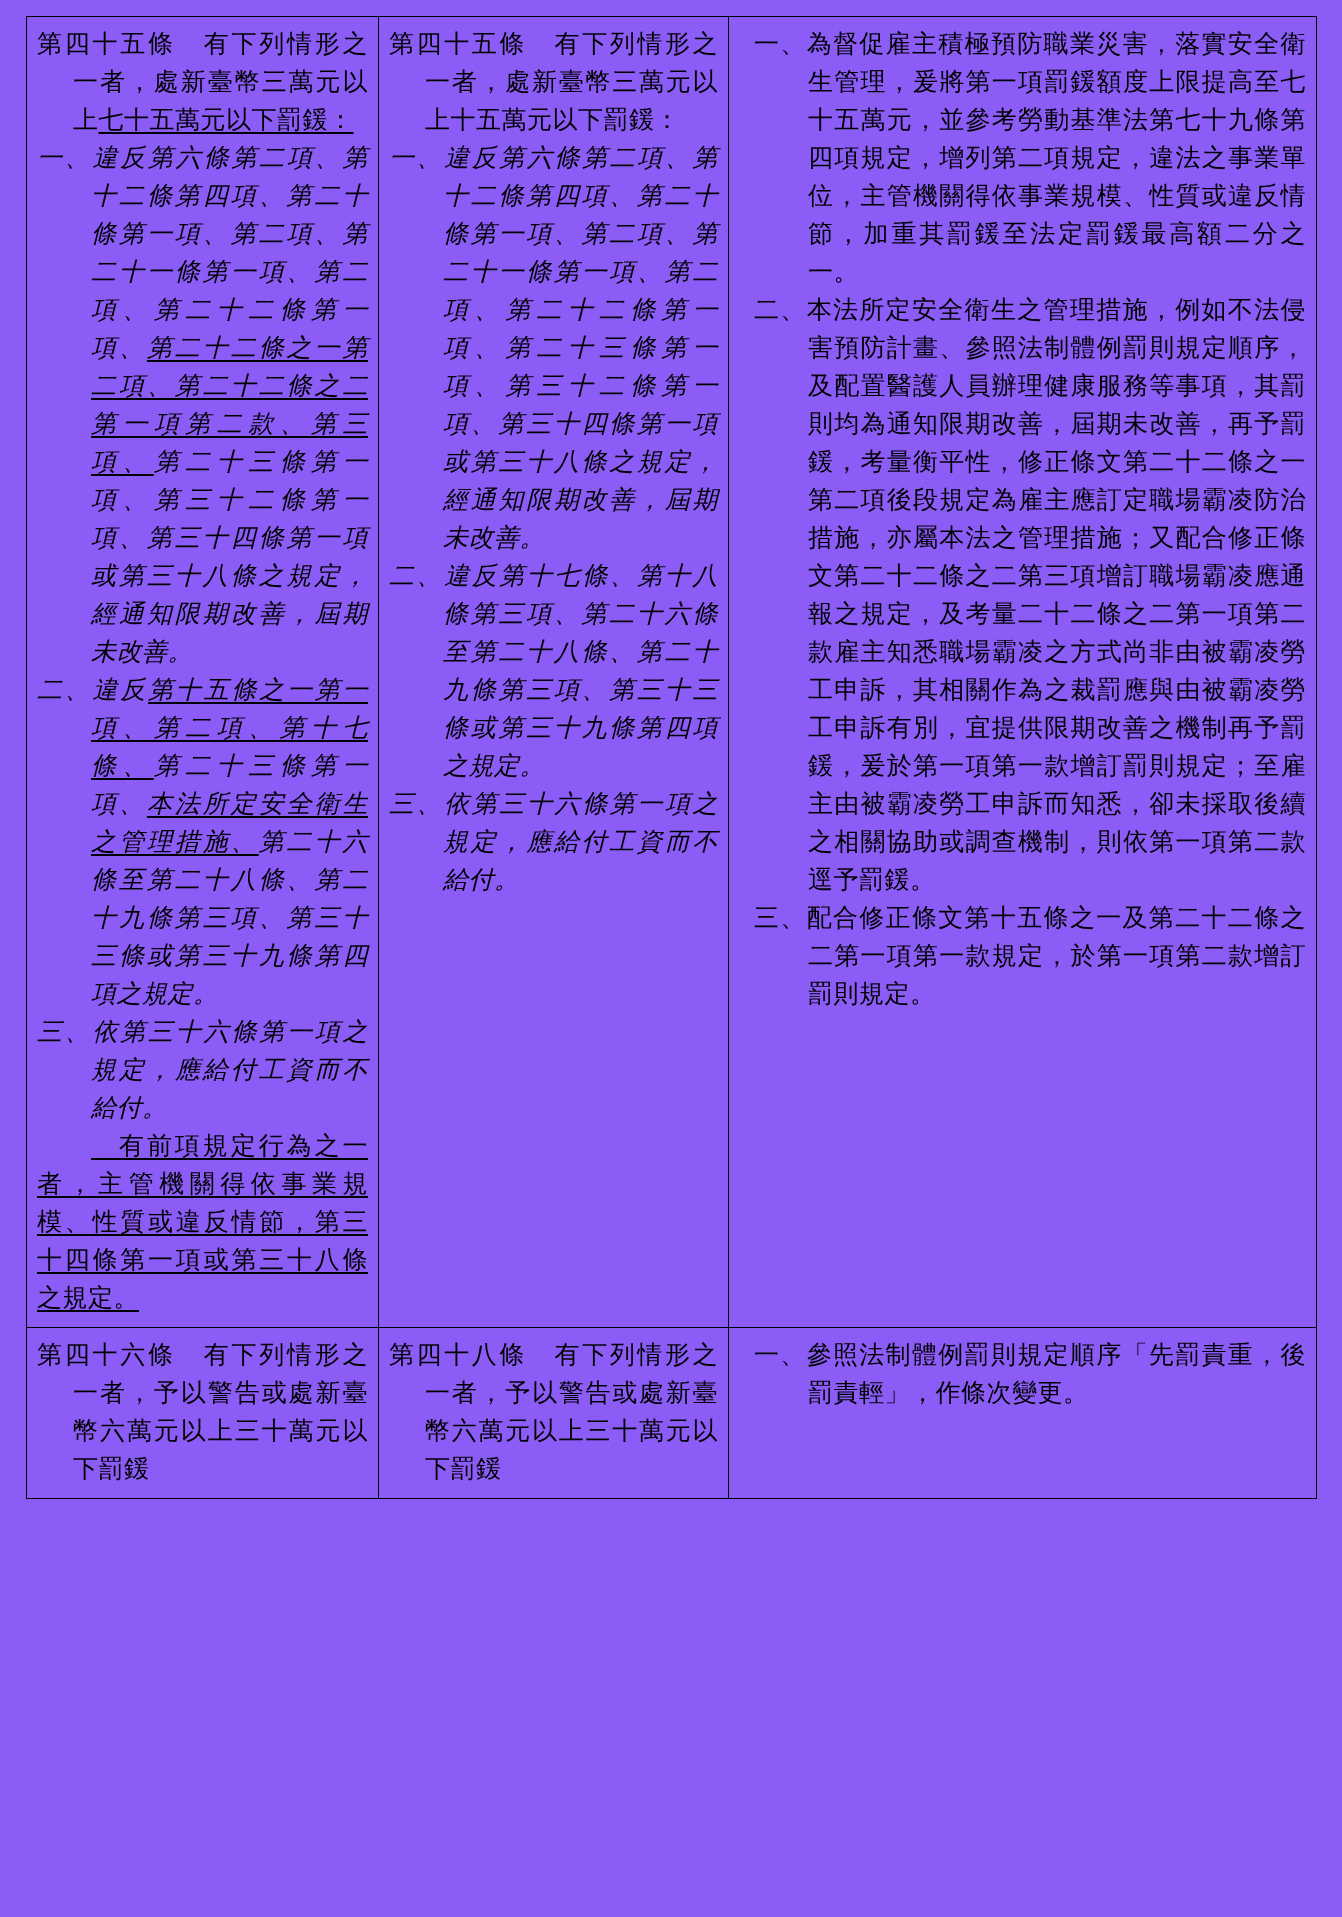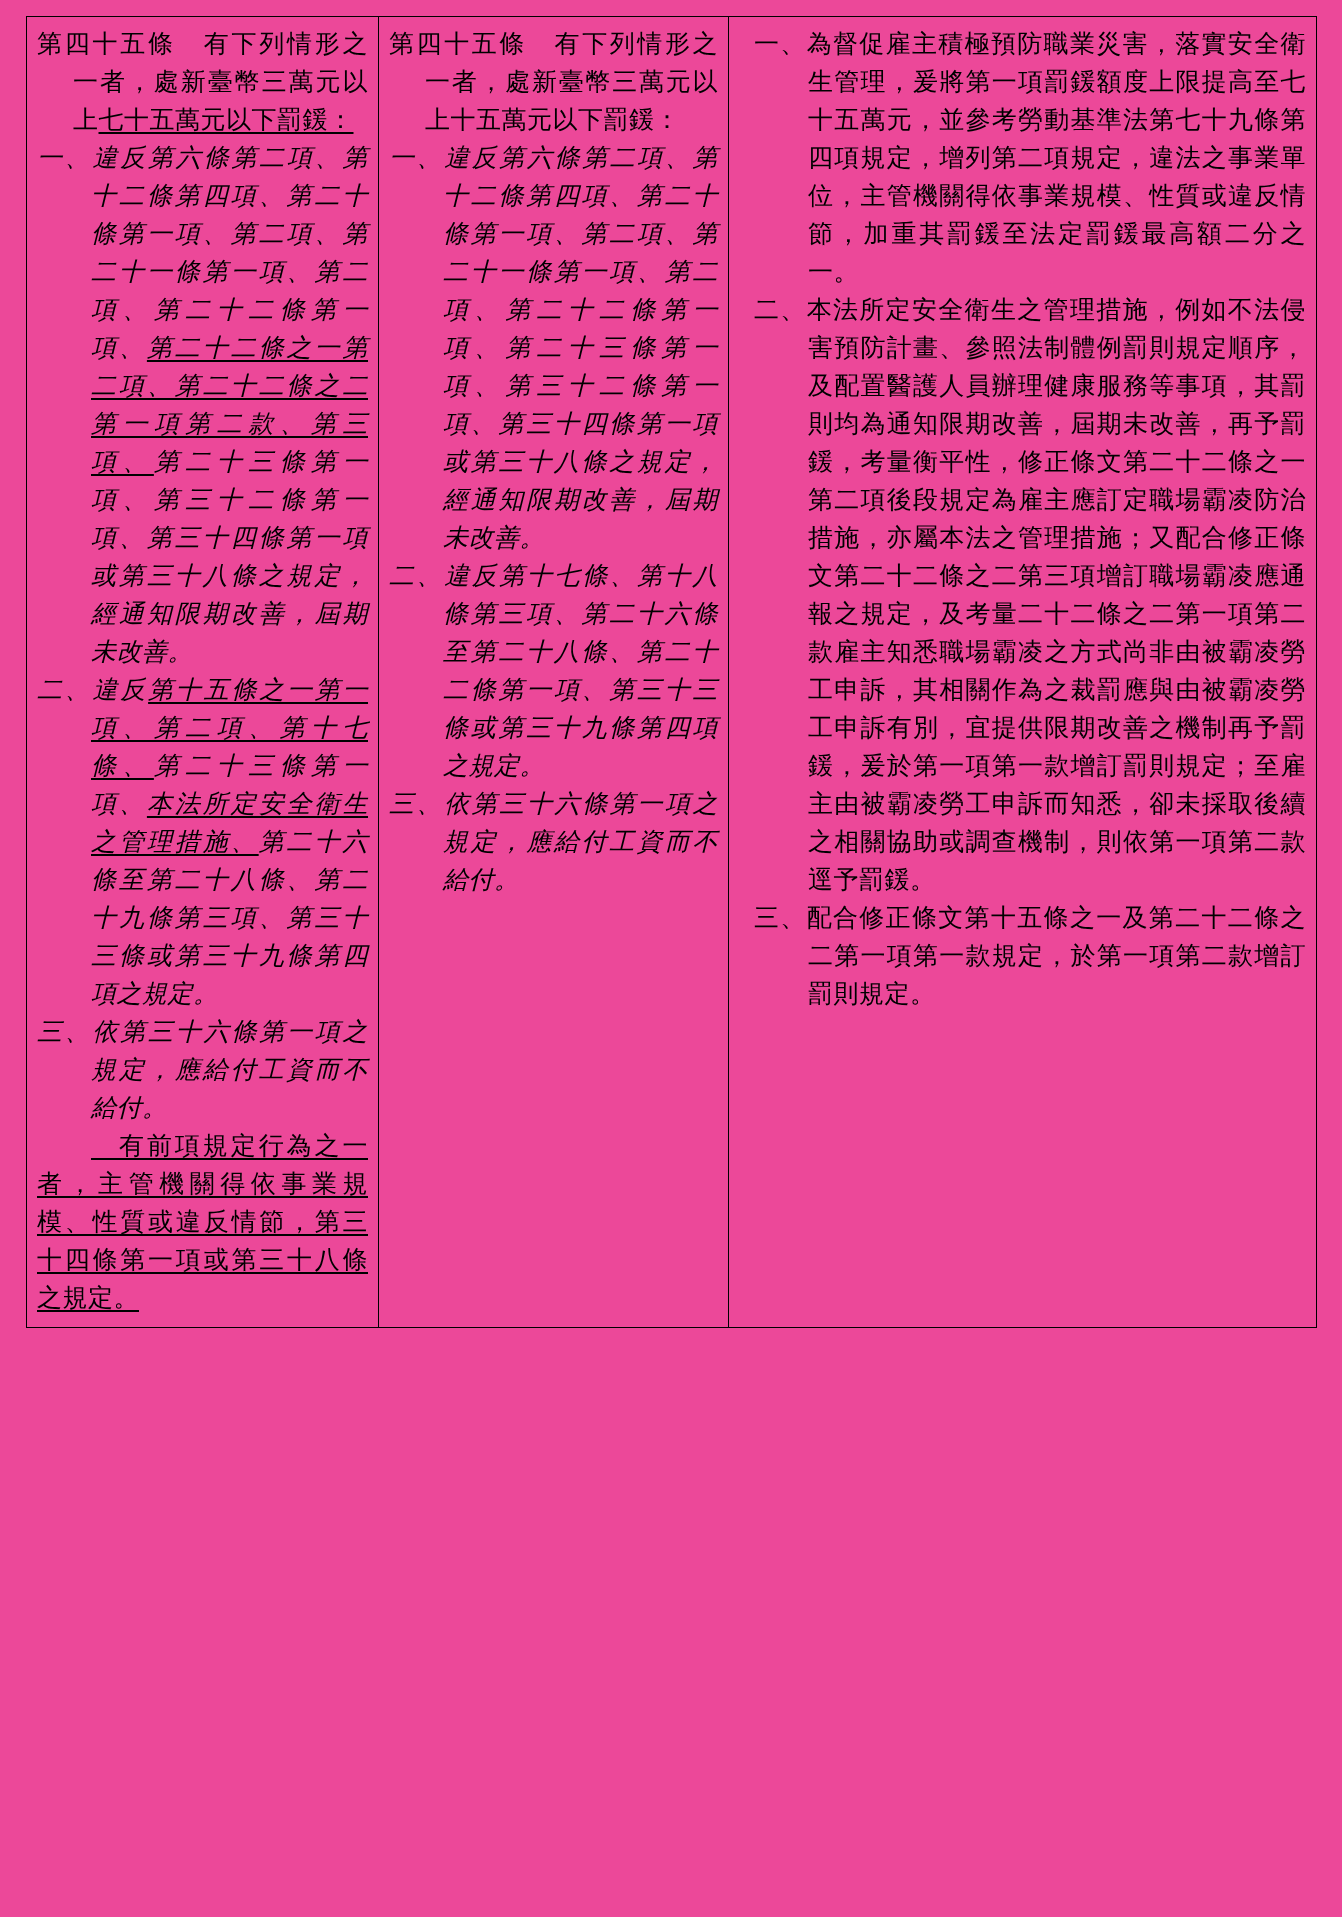--- a/index.html
+++ b/index.html
@@ -10,21 +10,21 @@
   body {
     width: 1342px;
     font-family: "DejaVu Serif", "Liberation Serif", serif;
     color: #000000;
   }
   .page {
     width: 1342px;
     min-height: 1917px;
     box-sizing: border-box;
     padding: 16px 26px 0 26px;
-    background: #ec4899;
+    background: #8b5cf6;
   }
   table.doc-table {
     border-collapse: collapse;
     width: 1290px;
     table-layout: fixed;
   }
   table.doc-table td {
     border: 1.5px solid #000000;
     vertical-align: top;
     padding: 8px 10px 10px 10px;
@@ -95,29 +95,46 @@
             <p class="item"><span>三、依第三十六條第一項之規定，應給付工資而不給付。</span></p>
 
             <p class="sub"><span class="u">　有前項規定行為之一者，主管機關得依事業規模、性質或違反情節，第三十四條第一項或第三十八條之規定。</span></p>
           </div>
         </td>
 
         <td>
           <div class="cellbody">
             <p class="art">第四十五條　有下列情形之一者，處新臺幣三萬元以上十五萬元以下罰鍰：</p>
             <p class="item">一、違反第六條第二項、第十二條第四項、第二十條第一項、第二項、第二十一條第一項、第二項、第二十二條第一項、第二十三條第一項、第三十二條第一項、第三十四條第一項或第三十八條之規定，經通知限期改善，屆期未改善。</p>
-            <p class="item">二、違反第十七條、第十八條第三項、第二十六條至第二十八條、第二十二條第一項、第三十三條或第三十九條第四項之規定。</p>
+            <p class="item">二、違反第十七條、第十八條第三項、第二十六條至第二十八條、第二十九條第三項、第三十三條或第三十九條第四項之規定。</p>
             <p class="item">三、依第三十六條第一項之規定，應給付工資而不給付。</p>
           </div>
         </td>
 
         <td>
           <div class="cellbody">
             <p class="note">一、為督促雇主積極預防職業災害，落實安全衛生管理，爰將第一項罰鍰額度上限提高至七十五萬元，並參考勞動基準法第七十九條第四項規定，增列第二項規定，違法之事業單位，主管機關得依事業規模、性質或違反情節，加重其罰鍰至法定罰鍰最高額二分之一。</p>
             <p class="note">二、本法所定安全衛生之管理措施，例如不法侵害預防計畫、參照法制體例罰則規定順序，及配置醫護人員辦理健康服務等事項，其罰則均為通知限期改善，屆期未改善，再予罰鍰，考量衡平性，修正條文第二十二條之一第二項後段規定為雇主應訂定職場霸凌防治措施，亦屬本法之管理措施；又配合修正條文第二十二條之二第三項增訂職場霸凌應通報之規定，及考量二十二條之二第一項第二款雇主知悉職場霸凌之方式尚非由被霸凌勞工申訴，其相關作為之裁罰應與由被霸凌勞工申訴有別，宜提供限期改善之機制再予罰鍰，爰於第一項第一款增訂罰則規定；至雇主由被霸凌勞工申訴而知悉，卻未採取後續之相關協助或調查機制，則依第一項第二款逕予罰鍰。</p>
             <p class="note">三、配合修正條文第十五條之一及第二十二條之二第一項第一款規定，於第一項第二款增訂罰則規定。</p>
           </div>
         </td>
       </tr>
 
+      <tr class="bottom-row">
+        <td>
+          <div class="cellbody">
+            <p class="art">第四十六條　有下列情形之一者，予以警告或處新臺幣六萬元以上三十萬元以下罰鍰</p>
+          </div>
+        </td>
+        <td>
+          <div class="cellbody">
+            <p class="art">第四十八條　有下列情形之一者，予以警告或處新臺幣六萬元以上三十萬元以下罰鍰</p>
+          </div>
+        </td>
+        <td>
+          <div class="cellbody">
+            <p class="note">一、參照法制體例罰則規定順序「先罰責重，後罰責輕」，作條次變更。</p>
+          </div>
+        </td>
+      </tr>
     </tbody>
   </table>
 </div>
 
 </body></html>

